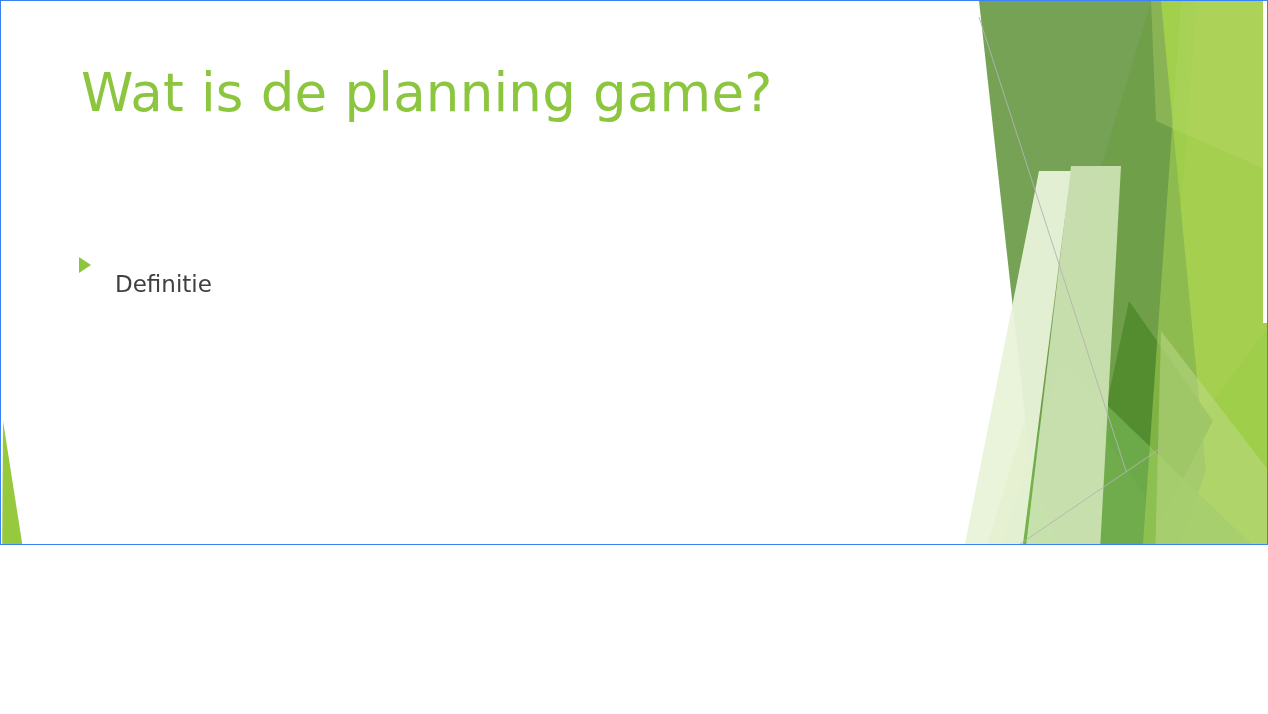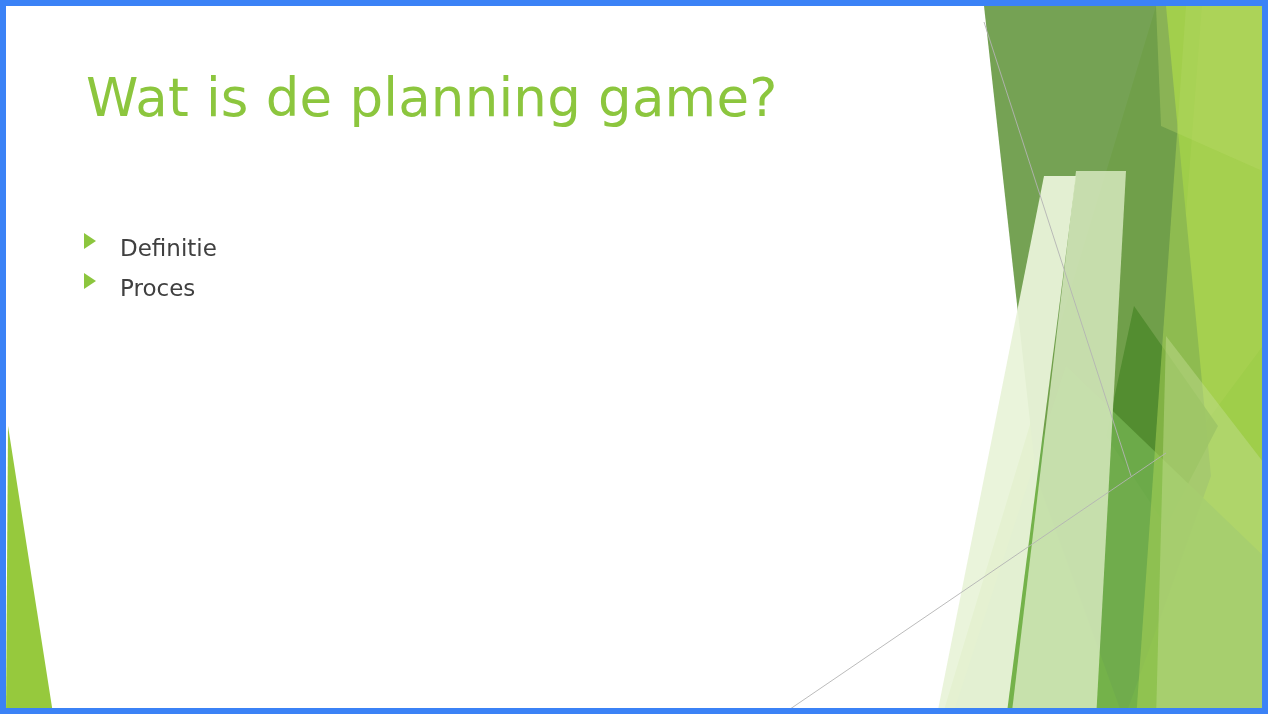--- a/index.html
+++ b/index.html
@@ -11,24 +11,24 @@
     width: 1268px;
     height: 714px;
     overflow: hidden;
     font-family: "DejaVu Sans", sans-serif;
   }
 
   
   .slide {
     position: relative;
     width: 1268px;
-    height: 714px;
+    height: 545px;
     background: #ffffff;
     box-sizing: border-box;
-    border: 6px solid #3b82f6;
+    border: 1px solid #3b82f6;
     overflow: hidden;
   }
 
   
   .decor {
     position: absolute;
     inset: 0;
     width: 100%;
     height: 100%;
     pointer-events: none;
@@ -56,21 +56,22 @@
 
   
   .content {
     position: absolute;
     left: 78px;
     top: 222px;
     width: 800px;
   }
   .bullet-row {
     display: flex;
-    align-items: center;
+    align-items: flex-start;
+    margin-top: 48px;
   }
   .bullet-row.level-1 {
     margin-left: 0;
     height: 40px;
   }
   .bullet-row.level-2 {
     margin-left: 46px;
     height: 40px;
   }
   .marker {
@@ -155,23 +156,17 @@
   <div class="content">
 
     <div class="bullet-row level-1">
       <span class="marker">
         <span class="tri"></span>
       </span>
       <span class="bullet-text">Definitie</span>
     </div>
 
 
-    <div class="bullet-row level-1">
-      <span class="marker">
-        <span class="tri"></span>
-      </span>
-      <span class="bullet-text">Proces</span>
-    </div>
 
 
   </div>
 
 </div>
 
 </body></html>

